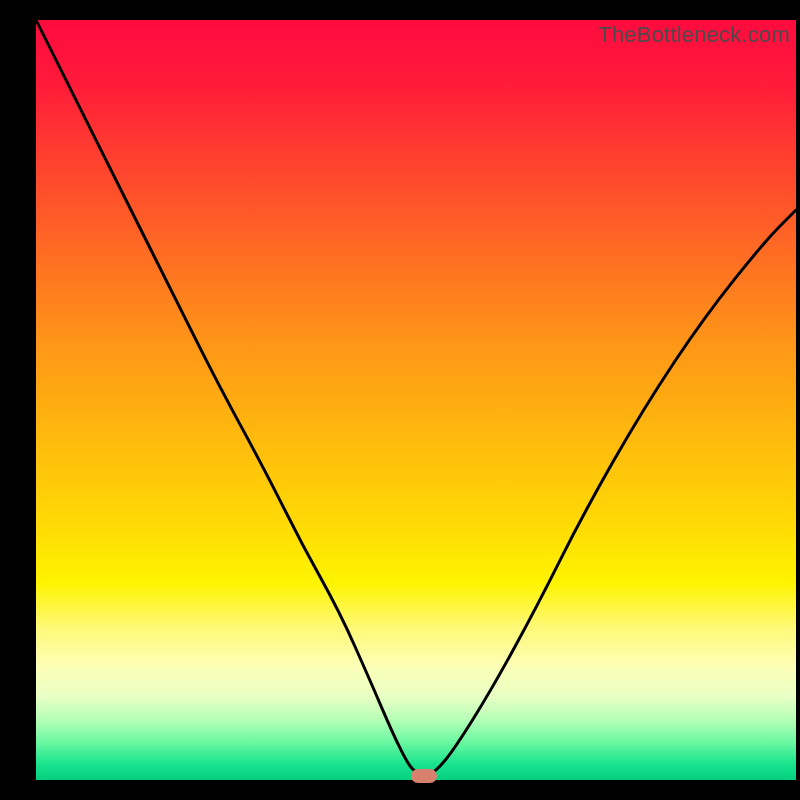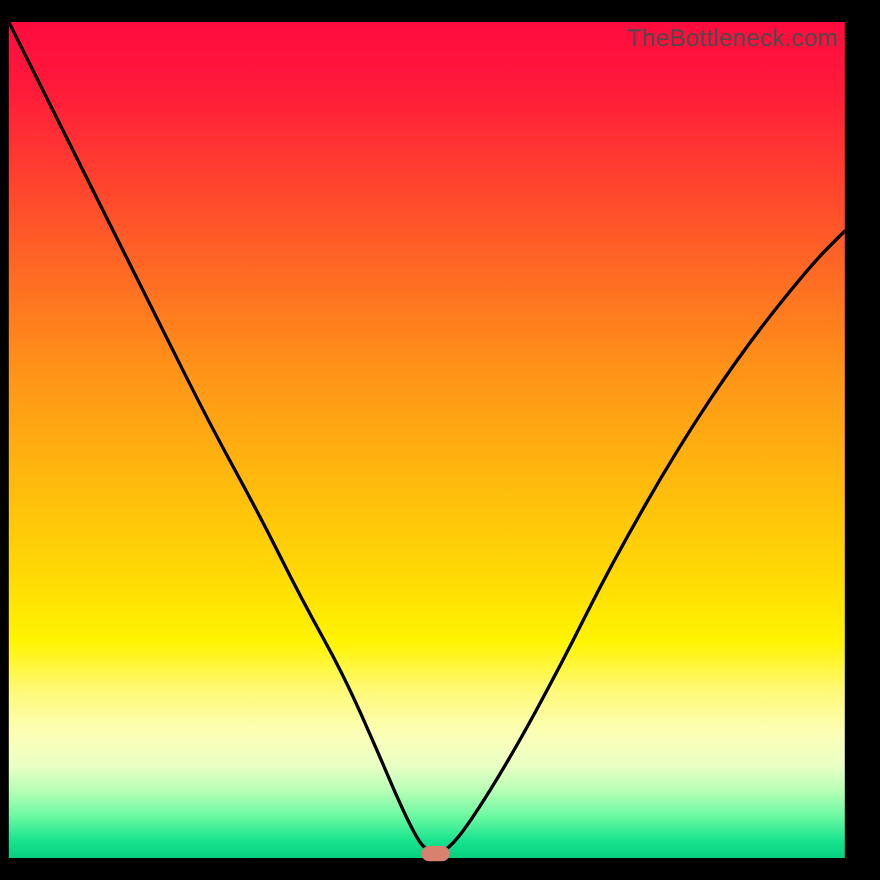--- a/index.html
+++ b/index.html
@@ -12,21 +12,21 @@
     overflow: hidden;
   }
   .frame {
     position: relative;
     width: 800px;
     height: 800px;
     background: #000;
   }
   .plot {
     position: absolute;
-    left: 8px;
+    left: 36px;
     top: 20px;
     width: 760px;
     height: 760px;
     background: linear-gradient(to bottom,
       #ff0b3f 0%,
       #ff1a3a 8%,
       #ff3f2f 18%,
       #ff6a24 30%,
       #ff9418 42%,
       #ffb70e 54%,

